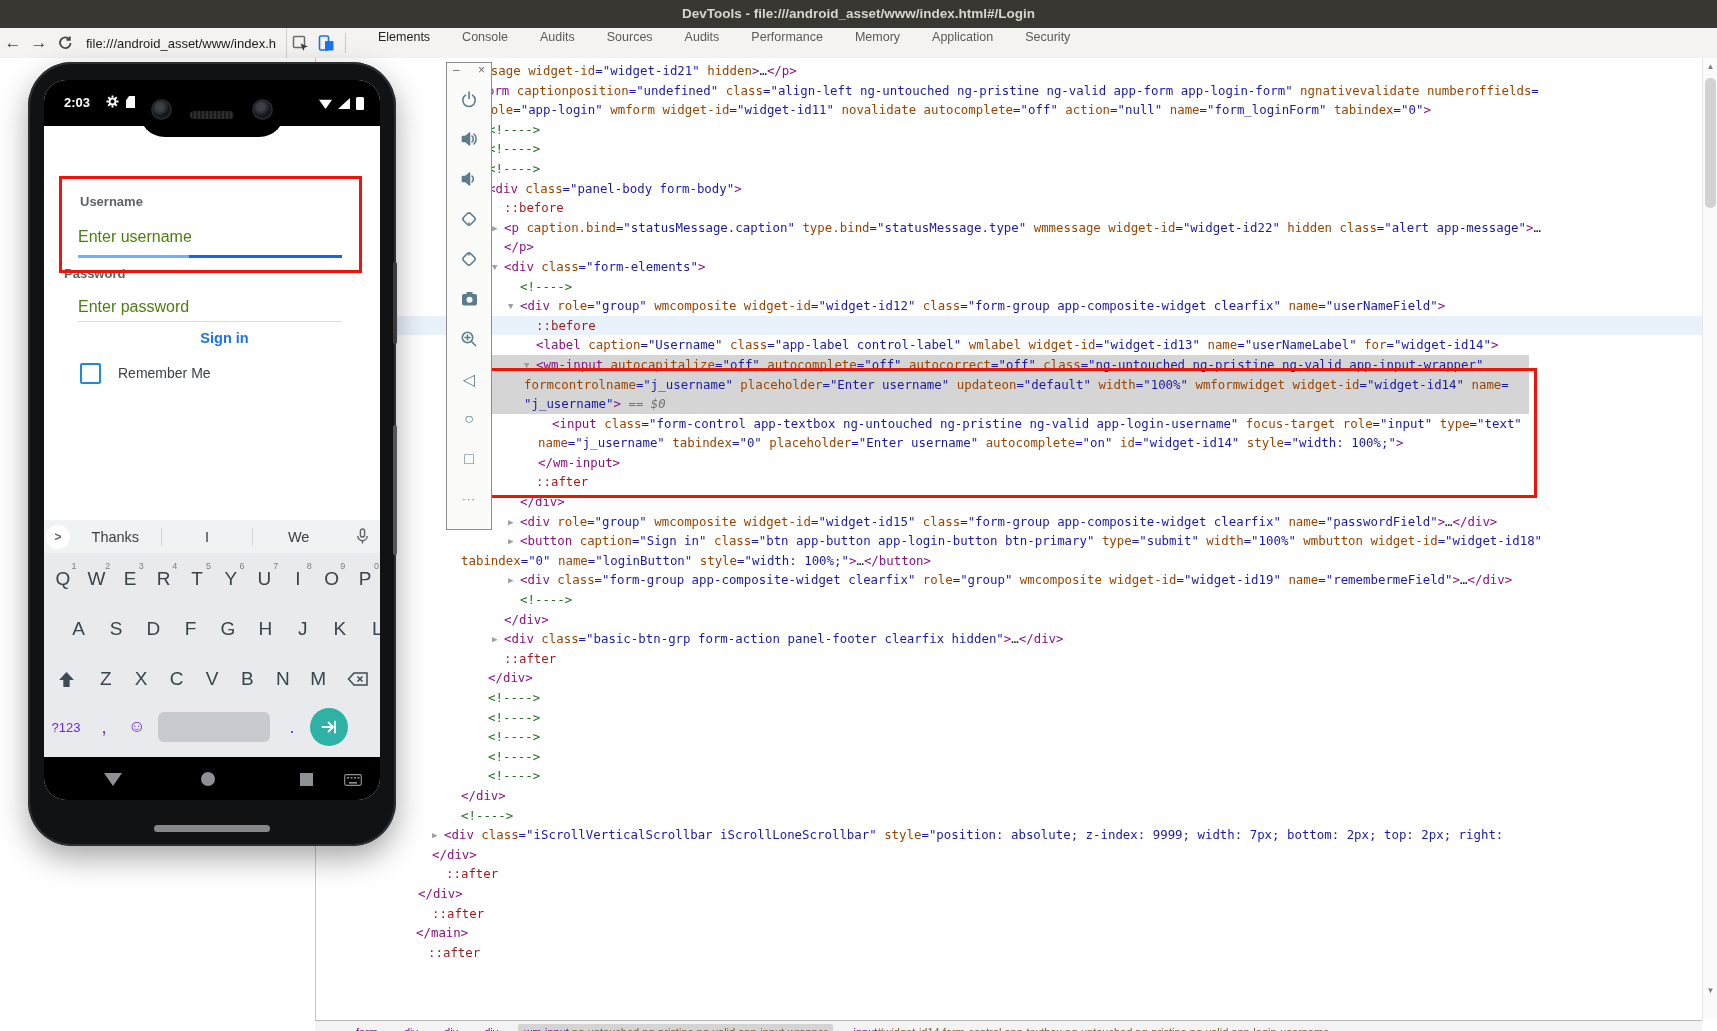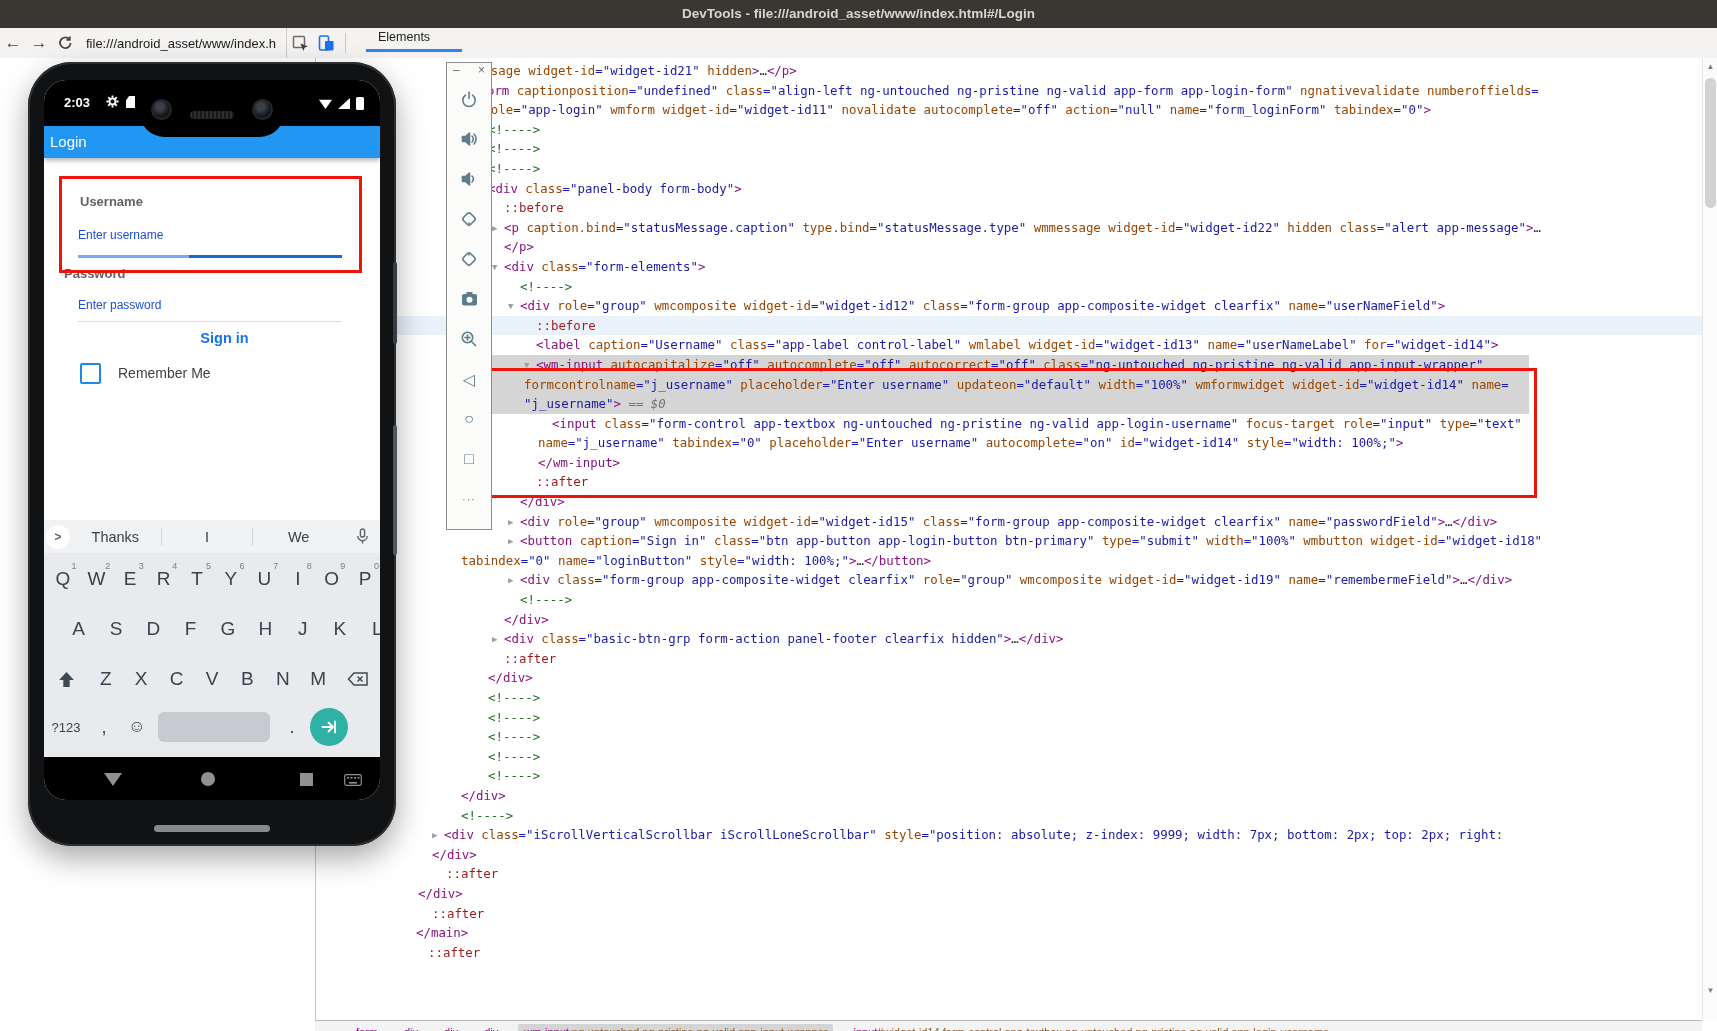--- a/index.html
+++ b/index.html
@@ -10,21 +10,21 @@
             color:#d9d5cd;font-weight:bold;font-size:13.5px;line-height:28px;text-align:center;}
   
   .headrow{position:absolute;left:0;top:28px;width:1717px;height:30px;background:#f4f3f1;
            border-bottom:1px solid #d6d4d0;display:flex;align-items:center;}
   .navbtn{width:26px;height:26px;display:flex;align-items:center;justify-content:center;
           color:#474747;font-size:17px;}
   .urltext{font-size:13px;color:#1d1d1d;margin-left:8px;white-space:nowrap;overflow:hidden;width:200px;}
   .vsep{width:1px;height:30px;background:#cfcdc9;}
   .vsep2{width:1px;height:20px;background:#c9c9c9;margin:0 6px;}
   .dticon{width:26px;height:24px;display:flex;align-items:center;justify-content:center;}
-  .tabs{display:flex;height:43px;margin-left:10px;flex-direction:column;}
+  .tabs{display:flex;height:43px;margin-left:10px;}
   .tab{position:relative;padding:0 16px;line-height:30px;font-size:12.5px;color:#5a5a5a;}
   .tab.sel{color:#222;}
   .tab.sel::after{content:"";position:absolute;left:4px;right:4px;bottom:0;height:3px;background:#2f87e8;}
   
   .pageleft{position:absolute;left:0;top:58px;width:315px;height:973px;background:#fff;}
   
   .epanel{position:absolute;left:315px;top:58px;width:1387px;height:962px;background:#fff;
           border-left:1px solid #c8c8c8;overflow:hidden;}
   .code{position:absolute;left:0;top:0;right:0;bottom:0;padding-top:3px;
         font-family:"DejaVu Sans Mono",monospace;font-size:12.4px;line-height:19.6px;
@@ -83,41 +83,41 @@
   .notch{position:absolute;left:95px;top:0;width:146px;height:57px;background:#000;
          border-radius:0 0 26px 26px;z-index:5;}
   .cam{position:absolute;width:21px;height:21px;border-radius:50%;top:19px;
        background:radial-gradient(circle at 40% 35%,#3a4045 0 25%,#14171a 60%);border:2px solid #23262a;box-sizing:border-box;}
   .spgrille{position:absolute;left:51px;top:31px;width:44px;height:8px;border-radius:4px;
             background:repeating-linear-gradient(90deg,#2e2e2e 0 2px,#1a1a1a 2px 4px);}
   .appbar{position:absolute;left:0;top:46px;width:336px;height:32px;background:#2196f3;
           box-shadow:0 2px 5px rgba(0,0,0,.35);color:#fff;font-size:15px;line-height:32px;
           padding-left:6px;box-sizing:border-box;z-index:2;}
   .flabel{position:absolute;font-size:13px;color:#5c6368;font-weight:bold;}
-  .fph{position:absolute;font-size:12px;color:#1d4ed8;}
+  .fph{position:absolute;font-size:16px;color:#4d7c0f;}
   .uline{position:absolute;left:34px;width:264px;height:3px;
          background:linear-gradient(to right,#79aeec 0 42%,#1669d2 42% 100%);}
   .pline{position:absolute;left:34px;width:264px;height:1px;background:#dadce0;}
   .signin{position:absolute;left:0;top:250px;width:361px;text-align:center;color:#1a73e8;
           font-size:14.5px;font-weight:bold;}
   .cbx{position:absolute;left:36px;top:283px;width:17px;height:17px;border:2px solid #1e88e5;border-radius:2px;}
   .remember{position:absolute;left:74px;top:285px;font-size:14px;color:#3c4043;}
   
   .kbd{position:absolute;left:0;top:440px;width:336px;height:237px;background:#e8eaed;}
   .suggbar{position:absolute;left:0;top:0;width:336px;height:33px;background:#f0f2f4;
            display:flex;align-items:center;}
   .sugchev{width:24px;height:24px;border-radius:50%;background:#fff;margin-left:2px;
            display:flex;align-items:center;justify-content:center;font-size:12px;font-weight:bold;color:#5f6368;}
   .sugword{flex:1;text-align:center;font-size:14.5px;color:#3c4043;}
   .sugsep{width:1px;height:18px;background:#d2d5d9;}
   .sugmic{width:36px;display:flex;justify-content:center;}
   .krow{position:absolute;left:0;width:336px;height:42px;display:flex;align-items:center;}
   .key{flex:1;text-align:center;font-size:19px;color:#3a444b;position:relative;}
   .knum{position:absolute;top:-7px;right:3px;font-size:9px;color:#7a8084;}
-  .kfix{width:44px;display:flex;align-items:center;justify-content:center;font-size:13px;color:#404040;}
+  .kfix{width:44px;display:flex;align-items:center;justify-content:center;font-size:13px;color:#6d28d9;}
   .spacekey{width:112px;height:30px;background:#c7cbd0;border-radius:6px;margin:0 4px;}
   .enterkey{width:38px;height:38px;border-radius:50%;background:#2fb1a5;display:flex;
             align-items:center;justify-content:center;margin-right:6px;}
   .navb{position:absolute;left:0;top:677px;width:336px;height:43px;background:#000;}
   .nb-back{position:absolute;left:60px;top:16px;width:0;height:0;border-left:9px solid transparent;
            border-right:9px solid transparent;border-top:13px solid #8d9194;}
   .nb-home{position:absolute;left:157px;top:15px;width:14px;height:14px;border-radius:50%;background:#8d9194;}
   .nb-sq{position:absolute;left:256px;top:16px;width:13px;height:13px;background:#8d9194;}
   .homebar{position:absolute;left:126px;bottom:14px;width:116px;height:7px;border-radius:4px;background:#86898c;}
 </style>
@@ -257,23 +257,20 @@
         <span class="wifi"></span>
         <span class="cell"></span>
         <span class="batt"></span>
       </div>
     </div>
     <div class="notch">
       <div class="cam" style="left:12px;"></div>
       <div class="cam" style="right:12px;"></div>
       <div class="spgrille"></div>
     </div>
-    <div class="appbar">
-      <span>Login</span>
-    </div>
 
     <div class="flabel" style="left:36px;top:114px;">Username</div>
     <div class="fph" style="left:34px;top:148px;">Enter username</div>
     <div class="uline" style="top:175px;"></div>
     <div class="flabel" style="left:20px;top:186px;">Password</div>
     <div class="fph" style="left:34px;top:218px;">Enter password</div>
     <div class="pline" style="top:241px;"></div>
     <div class="signin">Sign in</div>
     <div class="cbx"></div>
     <div class="remember">Remember Me</div>

